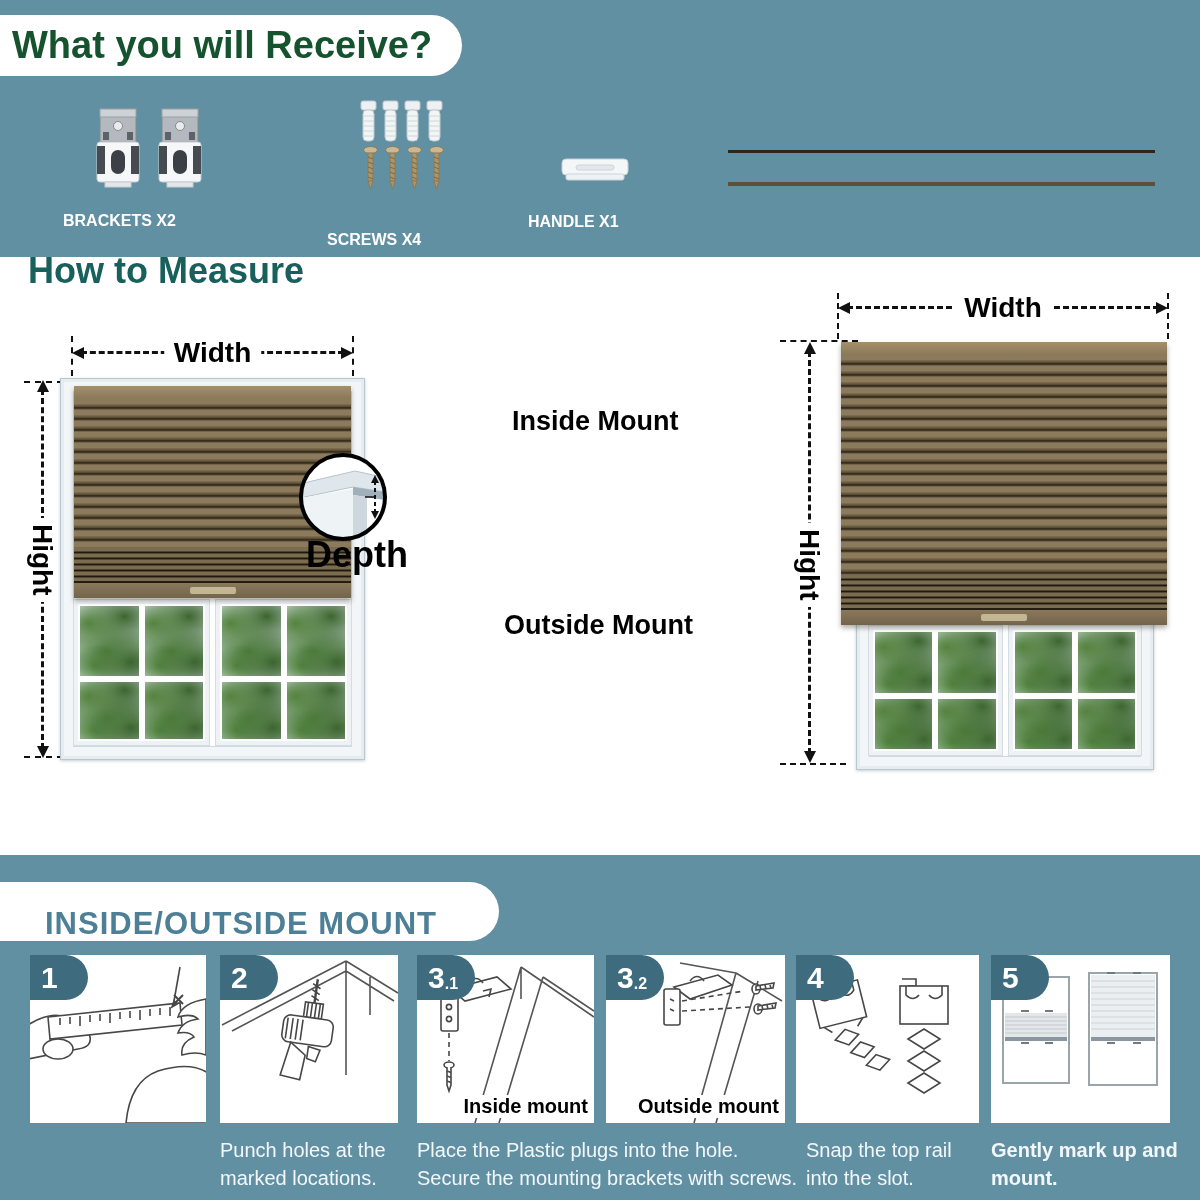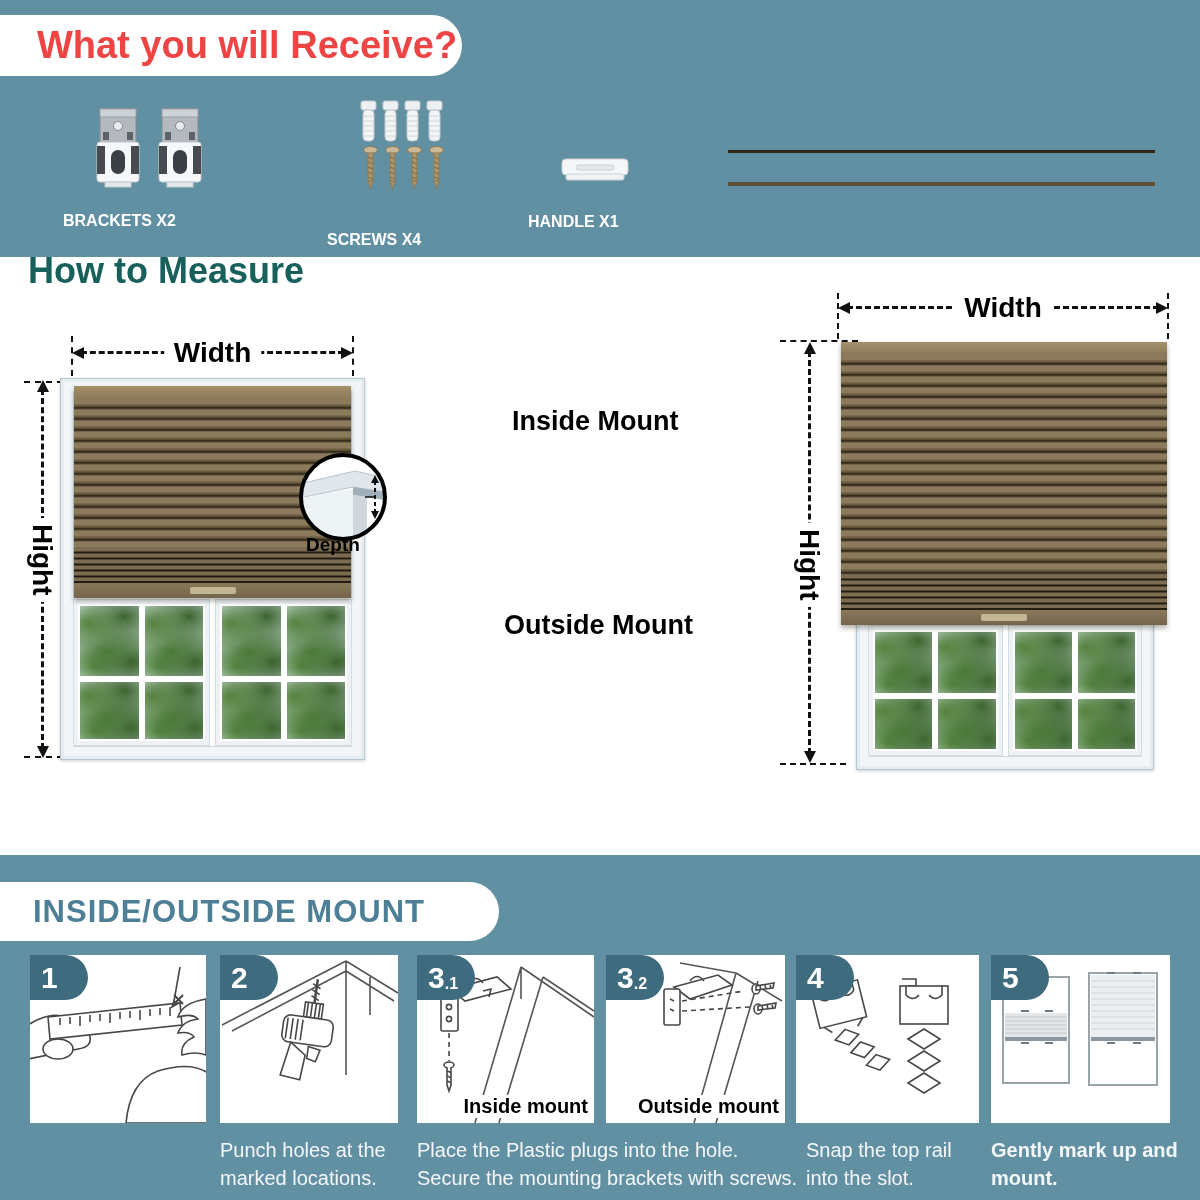--- a/index.html
+++ b/index.html
@@ -4,23 +4,23 @@
 <style>
   html,body{margin:0;padding:0;}
   body{width:1200px;height:1200px;overflow:hidden;font-family:"Liberation Sans",sans-serif;background:#fff;}
   .page{position:relative;width:1200px;height:1200px;background:#fff;}
   
   .band-top{position:absolute;left:0;top:0;width:1200px;height:257px;background:#6290a3;}
   .band-bottom{position:absolute;left:0;top:855px;width:1200px;height:345px;background:#6290a3;}
   
   .pill{position:absolute;background:#fff;}
   .pill-top{left:0;top:15px;width:462px;height:61px;border-radius:0 36px 36px 0;}
-  .pill-top h1{margin:0;line-height:61px;padding-left:32px;font-size:38px;font-weight:bold;color:#ef4444;text-align:center;}
+  .pill-top h1{margin:0;line-height:61px;padding-left:12px;font-size:38px;font-weight:bold;color:#14532d;}
   .pill-bottom{left:0;top:882px;width:499px;height:59px;border-radius:0 34px 34px 0;}
-  .pill-bottom h2{margin:0;line-height:59px;padding-left:33px;font-size:31px;font-weight:bold;color:#4d7f96;letter-spacing:1px;}
+  .pill-bottom h2{margin:12px;line-height:59px;padding-left:33px;font-size:31px;font-weight:bold;color:#4d7f96;letter-spacing:1px;}
   
   .item-label{position:absolute;color:#fff;font-weight:bold;font-size:16px;white-space:nowrap;}
   .icon-row{position:absolute;display:flex;}
   .toprail{position:absolute;left:728px;top:120px;width:427px;height:66px;border-radius:2px;
     background:linear-gradient(to bottom,#a4906a 0,#93805e 28px,#6e5f45 30px,#32291b 32px,#8d7b5c 34px,#8474566 0),
     linear-gradient(to bottom,#98855f 0,#8a785a 30px,#3a3122 33px,#857356 35px,#776849 66px);}
   .toprail .seam{position:absolute;left:0;top:30px;width:100%;height:3px;background:#2e2718;}
   .toprail .shadow{position:absolute;left:0;bottom:0;width:100%;height:4px;background:#5d5038;}
   
   .measure-heading{position:absolute;left:28px;top:250px;margin:0;font-size:36px;font-weight:bold;color:#17605b;}
@@ -52,21 +52,21 @@
     radial-gradient(60px 45px at 85% 80%, #2e5224, transparent 70%),
     radial-gradient(40px 30px at 25% 85%, #5e9147, transparent 70%),
     #d9e5ea;}
   .shade{position:absolute;box-shadow:0 3px 5px rgba(30,25,10,.35);}
   .sh-top{position:absolute;left:0;right:0;top:0;height:13px;background:linear-gradient(#a4906a,#8a785a);}
   .sh-pleats{position:absolute;left:0;right:0;top:13px;bottom:50px;background:repeating-linear-gradient(to bottom,#8b7a5b 0px,#8b7a5b 4.5px,#5a4c33 7.5px,#241e12 9px,#43392a 9.5px,#8b7a5b 11px);}
   .sh-dense{position:absolute;left:0;right:0;bottom:15px;height:35px;background:repeating-linear-gradient(to bottom,#7c6c4f 0px,#7c6c4f 2.5px,#1f1a10 4.5px,#6b5d44 6px);}
   .sh-bot{position:absolute;left:0;right:0;bottom:0;height:15px;background:linear-gradient(#8a785a,#73644b);border-top:2px solid #241d12;}
   .sh-logo{position:absolute;left:50%;top:4px;transform:translateX(-50%);width:46px;height:7px;background:#cfc49f;border-radius:2px;opacity:.85;}
   .magnifier{position:absolute;z-index:5;}
-  .depth-label{position:absolute;font-size:19px;font-weight:bold;color:#000;z-index:6;}
+  .depth-label{position:absolute;font-size:36px;font-weight:bold;color:#000;z-index:6;}
   
   .panel{position:absolute;top:955px;height:168px;background:#fff;}
   .badge{position:absolute;left:0;top:0;width:58px;height:45px;background:#3e6b7e;border-radius:0 26px 26px 0;display:flex;align-items:center;padding-left:11px;color:#fff;font-weight:bold;font-size:30px;z-index:3;box-sizing:border-box;}
   .b-sub{font-size:16px;margin-top:12px;font-weight:bold;}
   .panel-label{position:absolute;right:3px;bottom:5px;background:#fff;padding:0 3px;font-size:20px;font-weight:bold;color:#000;white-space:nowrap;z-index:2;}
   .panel svg{position:absolute;inset:0;}
   .caption{position:absolute;top:1137px;color:#f3f7f9;font-size:20px;line-height:1.38;}
   .caption.b{font-weight:bold;}
 </style>
 </head>

